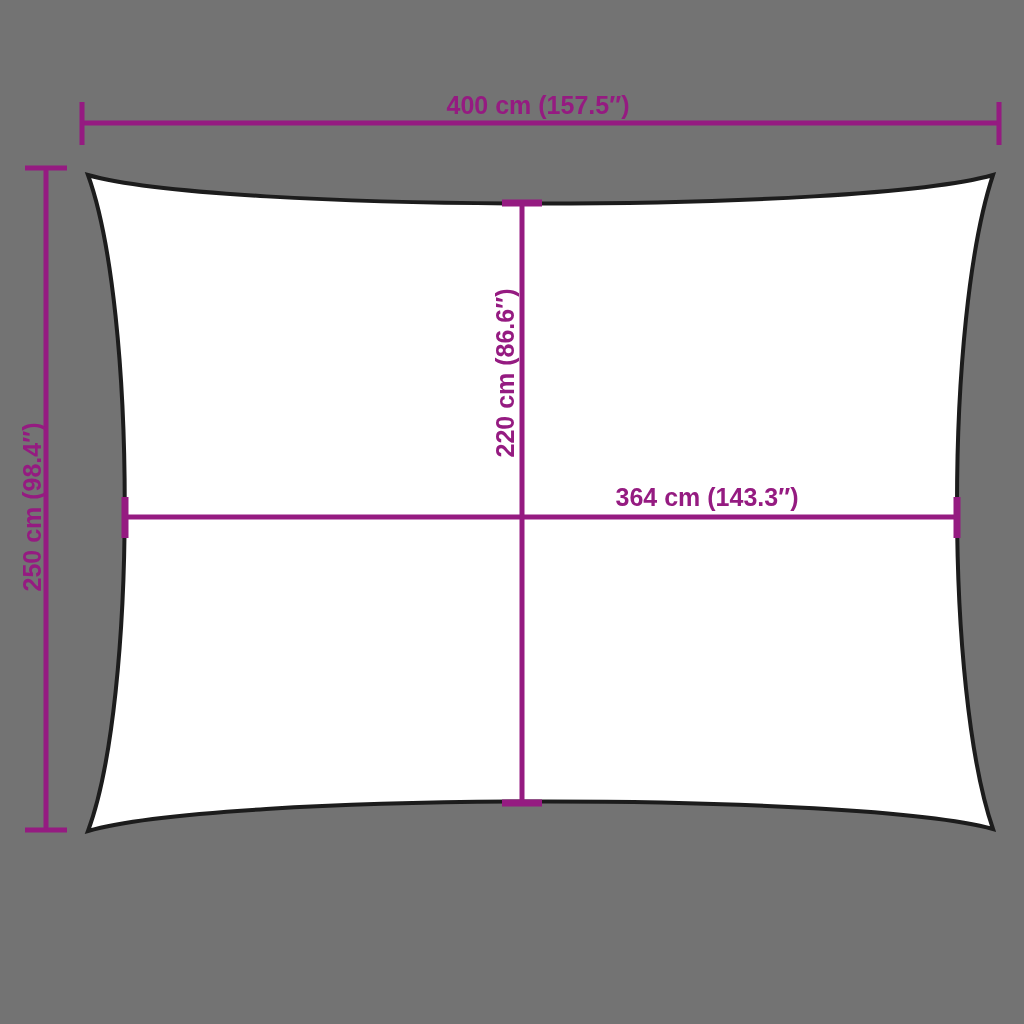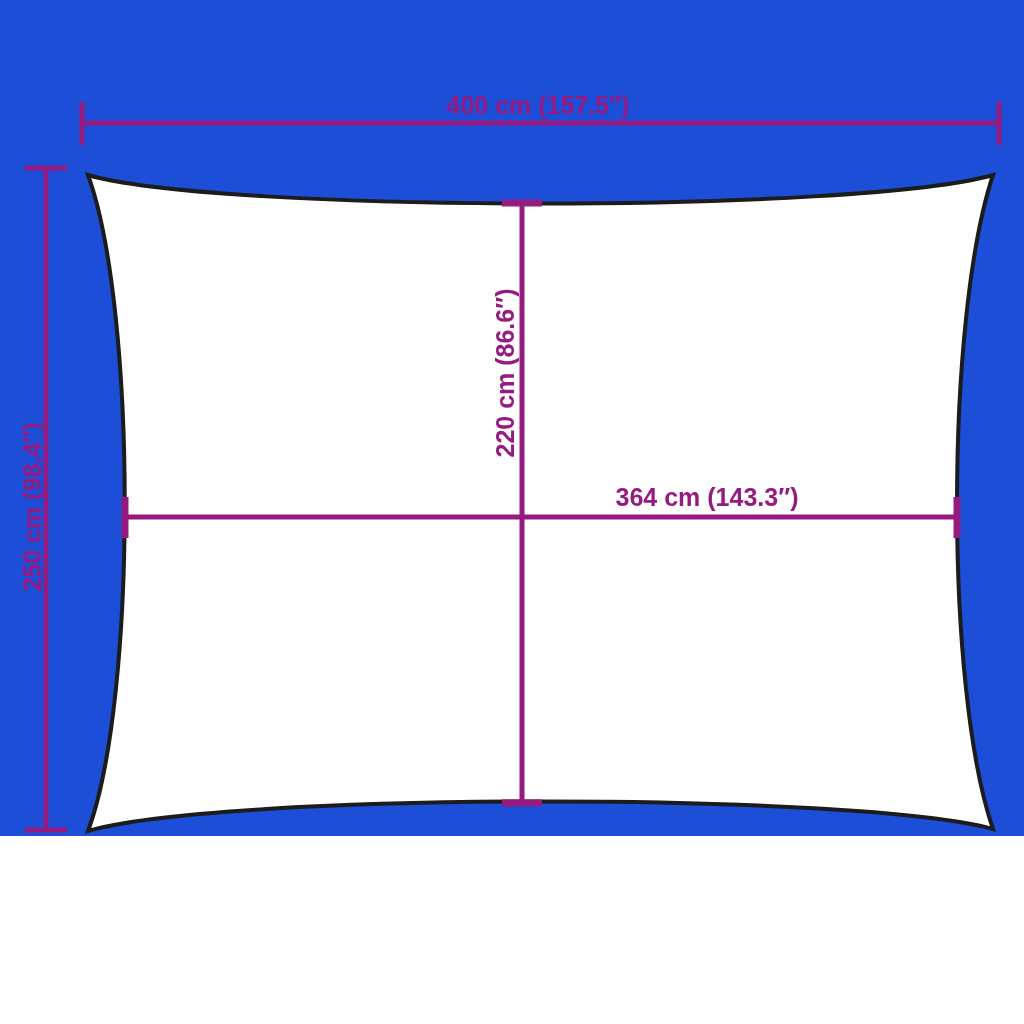--- a/index.html
+++ b/index.html
@@ -3,22 +3,22 @@
 <meta charset="utf-8">
 <style>
   html, body {
     margin: 0;
     padding: 0;
     background: #ffffff;
   }
   .stage {
     position: relative;
     width: 1024px;
-    height: 836px;
-    background: #1d4ed8;
+    height: 1024px;
+    background: #737373;
     overflow: hidden;
   }
   svg { display: block; }
   .dim-label {
     font-family: "Liberation Sans", "DejaVu Sans", sans-serif;
     font-weight: 700;
     font-size: 25px;
     letter-spacing: 0px;
   }
 </style>

